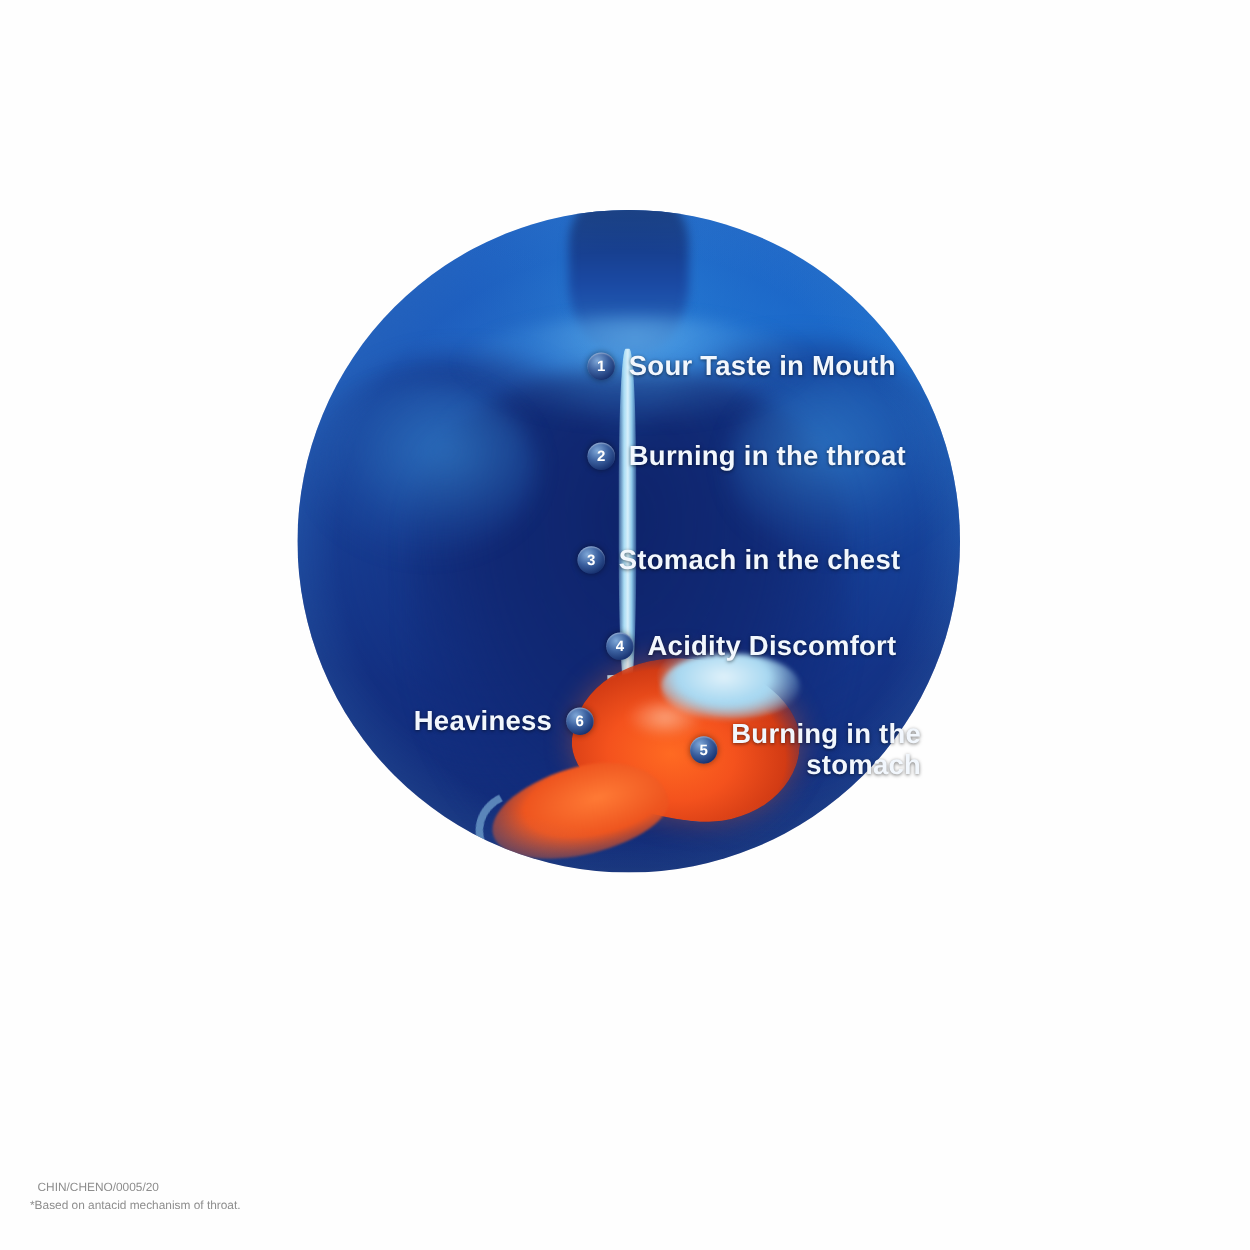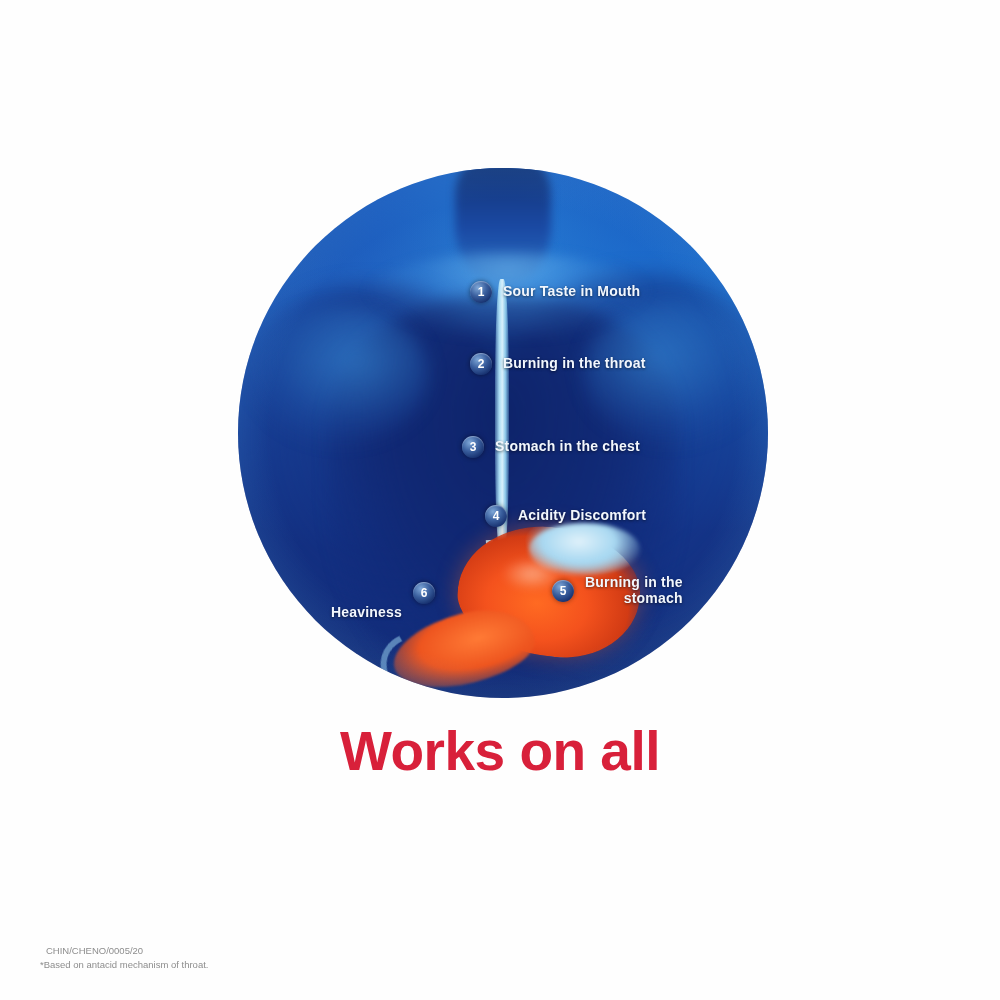--- a/index.html
+++ b/index.html
@@ -229,28 +229,27 @@
     box-shadow: 0 0 5px rgba(0,0,0,0.45), inset 0 1px 1px rgba(255,255,255,0.35);
     color: #ffffff;
     font-size: 12px;
     font-weight: bold;
     line-height: 22px;
     text-align: center;
     font-family: "Liberation Sans", sans-serif;
   }
   .symptom-label {
     color: #f2f7fd;
-    font-size: 14px;
+    font-size: 22px;
     font-weight: bold;
     letter-spacing: 0.2px;
     text-shadow: 0 1px 3px rgba(0,0,0,0.55);
     line-height: 1.12;
   }
   .symptom.left-side .symptom-label {
-    margin-top: 40px;
   }
   .symptom-label.two-line {
     text-align: right;
   }
 
   
   .headline {
     position: absolute;
     left: 0;
     right: 0;
@@ -261,21 +260,21 @@
     font-weight: bold;
     font-size: 55px;
     line-height: 1.06;
     letter-spacing: -0.5px;
   }
   .headline-line { display: block; }
 
   
   .footer {
     position: absolute;
-    left: 40px;
+    left: 24px;
     top: 944px;
     color: #8d8d8d;
     font-size: 9.5px;
     line-height: 1.45;
     font-family: "Liberation Sans", sans-serif;
   }
   .footer-line { display: block; white-space: nowrap; }
   .footer-code { padding-left: 6px; }
 </style>
 </head>
@@ -334,21 +333,20 @@
     <span class="symptom-label two-line">Burning in the
 stomach</span>
   </div>
 
   <div class="symptom left-side" style="left:331px; top:565px;">
     <span class="badge">6</span>
     <span class="symptom-label">Heaviness</span>
   </div>
 
   <div class="headline">
-    <span class="headline-line">Works on all</span>
   </div>
 
   <div class="footer">
     <span class="footer-line footer-code">CHIN/CHENO/0005/20</span>
     <span class="footer-line">*Based on antacid mechanism of throat.</span>
   </div>
 
 </div>
 
 </body></html>

